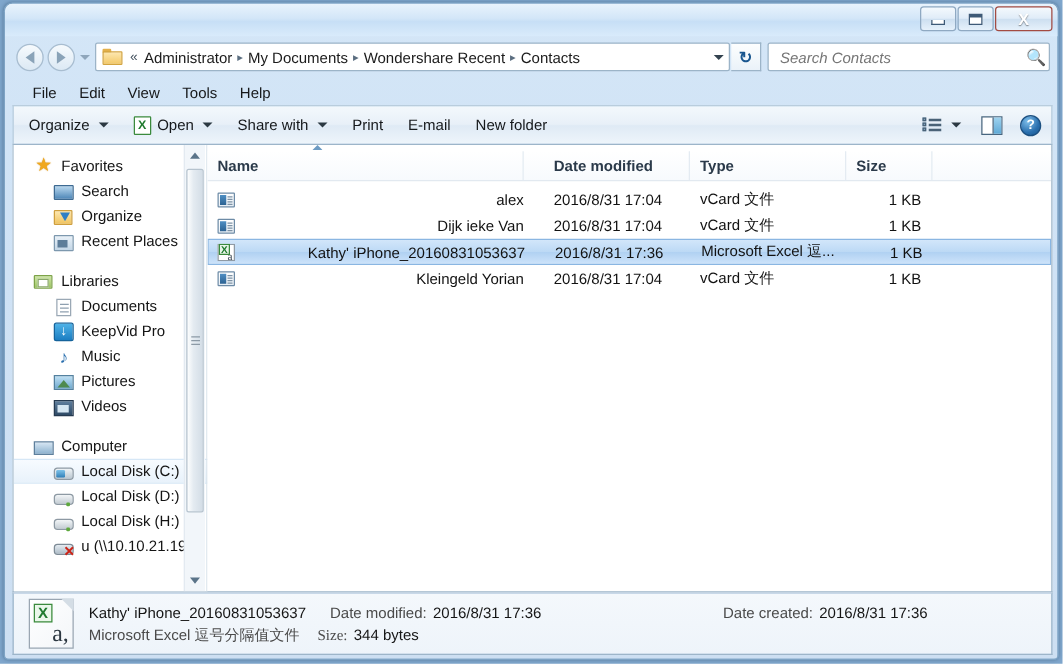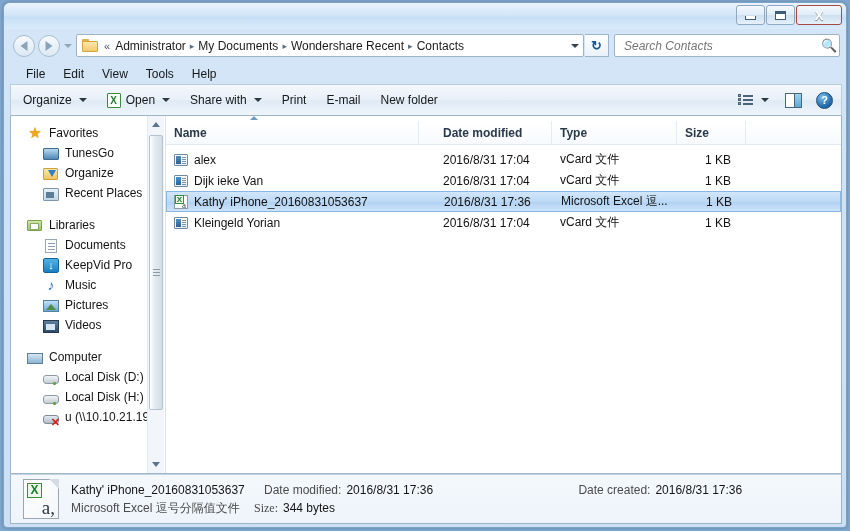--- a/index.html
+++ b/index.html
@@ -682,31 +682,31 @@
     align-items: center;
     font-size: 12px;
     color: #121212;
     cursor: default;
     box-sizing: border-box;
   }
   .row.selected {
     background: linear-gradient(to bottom, #d2e6fa 0%, #bcd9f5 50%, #b0d1f2 51%, #cde3fa 100%);
     border: 1px solid #8ab6e2;
   }
-  .cell { box-sizing: border-box; overflow: hidden; white-space: nowrap; }
+  .cell { box-sizing: border-box; overflow: hidden; white-space: nowrap; justify-content: space-between; }
   .c-name {
     width: 253px;
     display: flex;
     align-items: center;
     padding-left: 8px;
   }
   .row.selected .c-name { padding-left: 7px; }
   .c-date { width: 117px; padding-left: 8px; margin-left: 16px; }
   .c-type { width: 125px; padding-left: 8px; }
-  .c-size { width: 69px; padding-right: 15px; text-align: right; }
+  .c-size { width: 69px; padding-right: 9px; text-align: right; }
 
   .vcard-ico {
     width: 14px; height: 12px;
     margin-right: 6px;
     flex: none;
     position: relative;
     background: linear-gradient(to bottom, #ffffff, #e6eef5);
     border: 1px solid #6d8ba6;
     border-radius: 1px;
     box-sizing: border-box;
@@ -927,21 +927,21 @@
 
     <div id="sidebar">
       <div id="sb-inner">
 
         <div class="sb-row">
           <span class="sb-ico ico-star">★</span>
           <span>Favorites</span>
         </div>
         <div class="sb-row child">
           <span class="sb-ico ico-desktop"></span>
-          <span>TunesGo</span>
+          <span>Search</span>
         </div>
         <div class="sb-row child">
           <span class="sb-ico ico-downloads"></span>
           <span>Organize</span>
         </div>
         <div class="sb-row child">
           <span class="sb-ico ico-recent"></span>
           <span>Recent Places</span>
         </div>
 
@@ -970,20 +970,24 @@
         <div class="sb-row child">
           <span class="sb-ico ico-videos"></span>
           <span>Videos</span>
         </div>
 
         <div class="sb-gap"></div>
 
         <div class="sb-row">
           <span class="sb-ico ico-computer"></span>
           <span>Computer</span>
+        </div>
+        <div class="sb-row child sel">
+          <span class="sb-ico ico-drivec"></span>
+          <span>Local Disk (C:)</span>
         </div>
         <div class="sb-row child">
           <span class="sb-ico ico-drive"></span>
           <span>Local Disk (D:)</span>
         </div>
         <div class="sb-row child">
           <span class="sb-ico ico-drive"></span>
           <span>Local Disk (H:)</span>
         </div>
         <div class="sb-row child">

